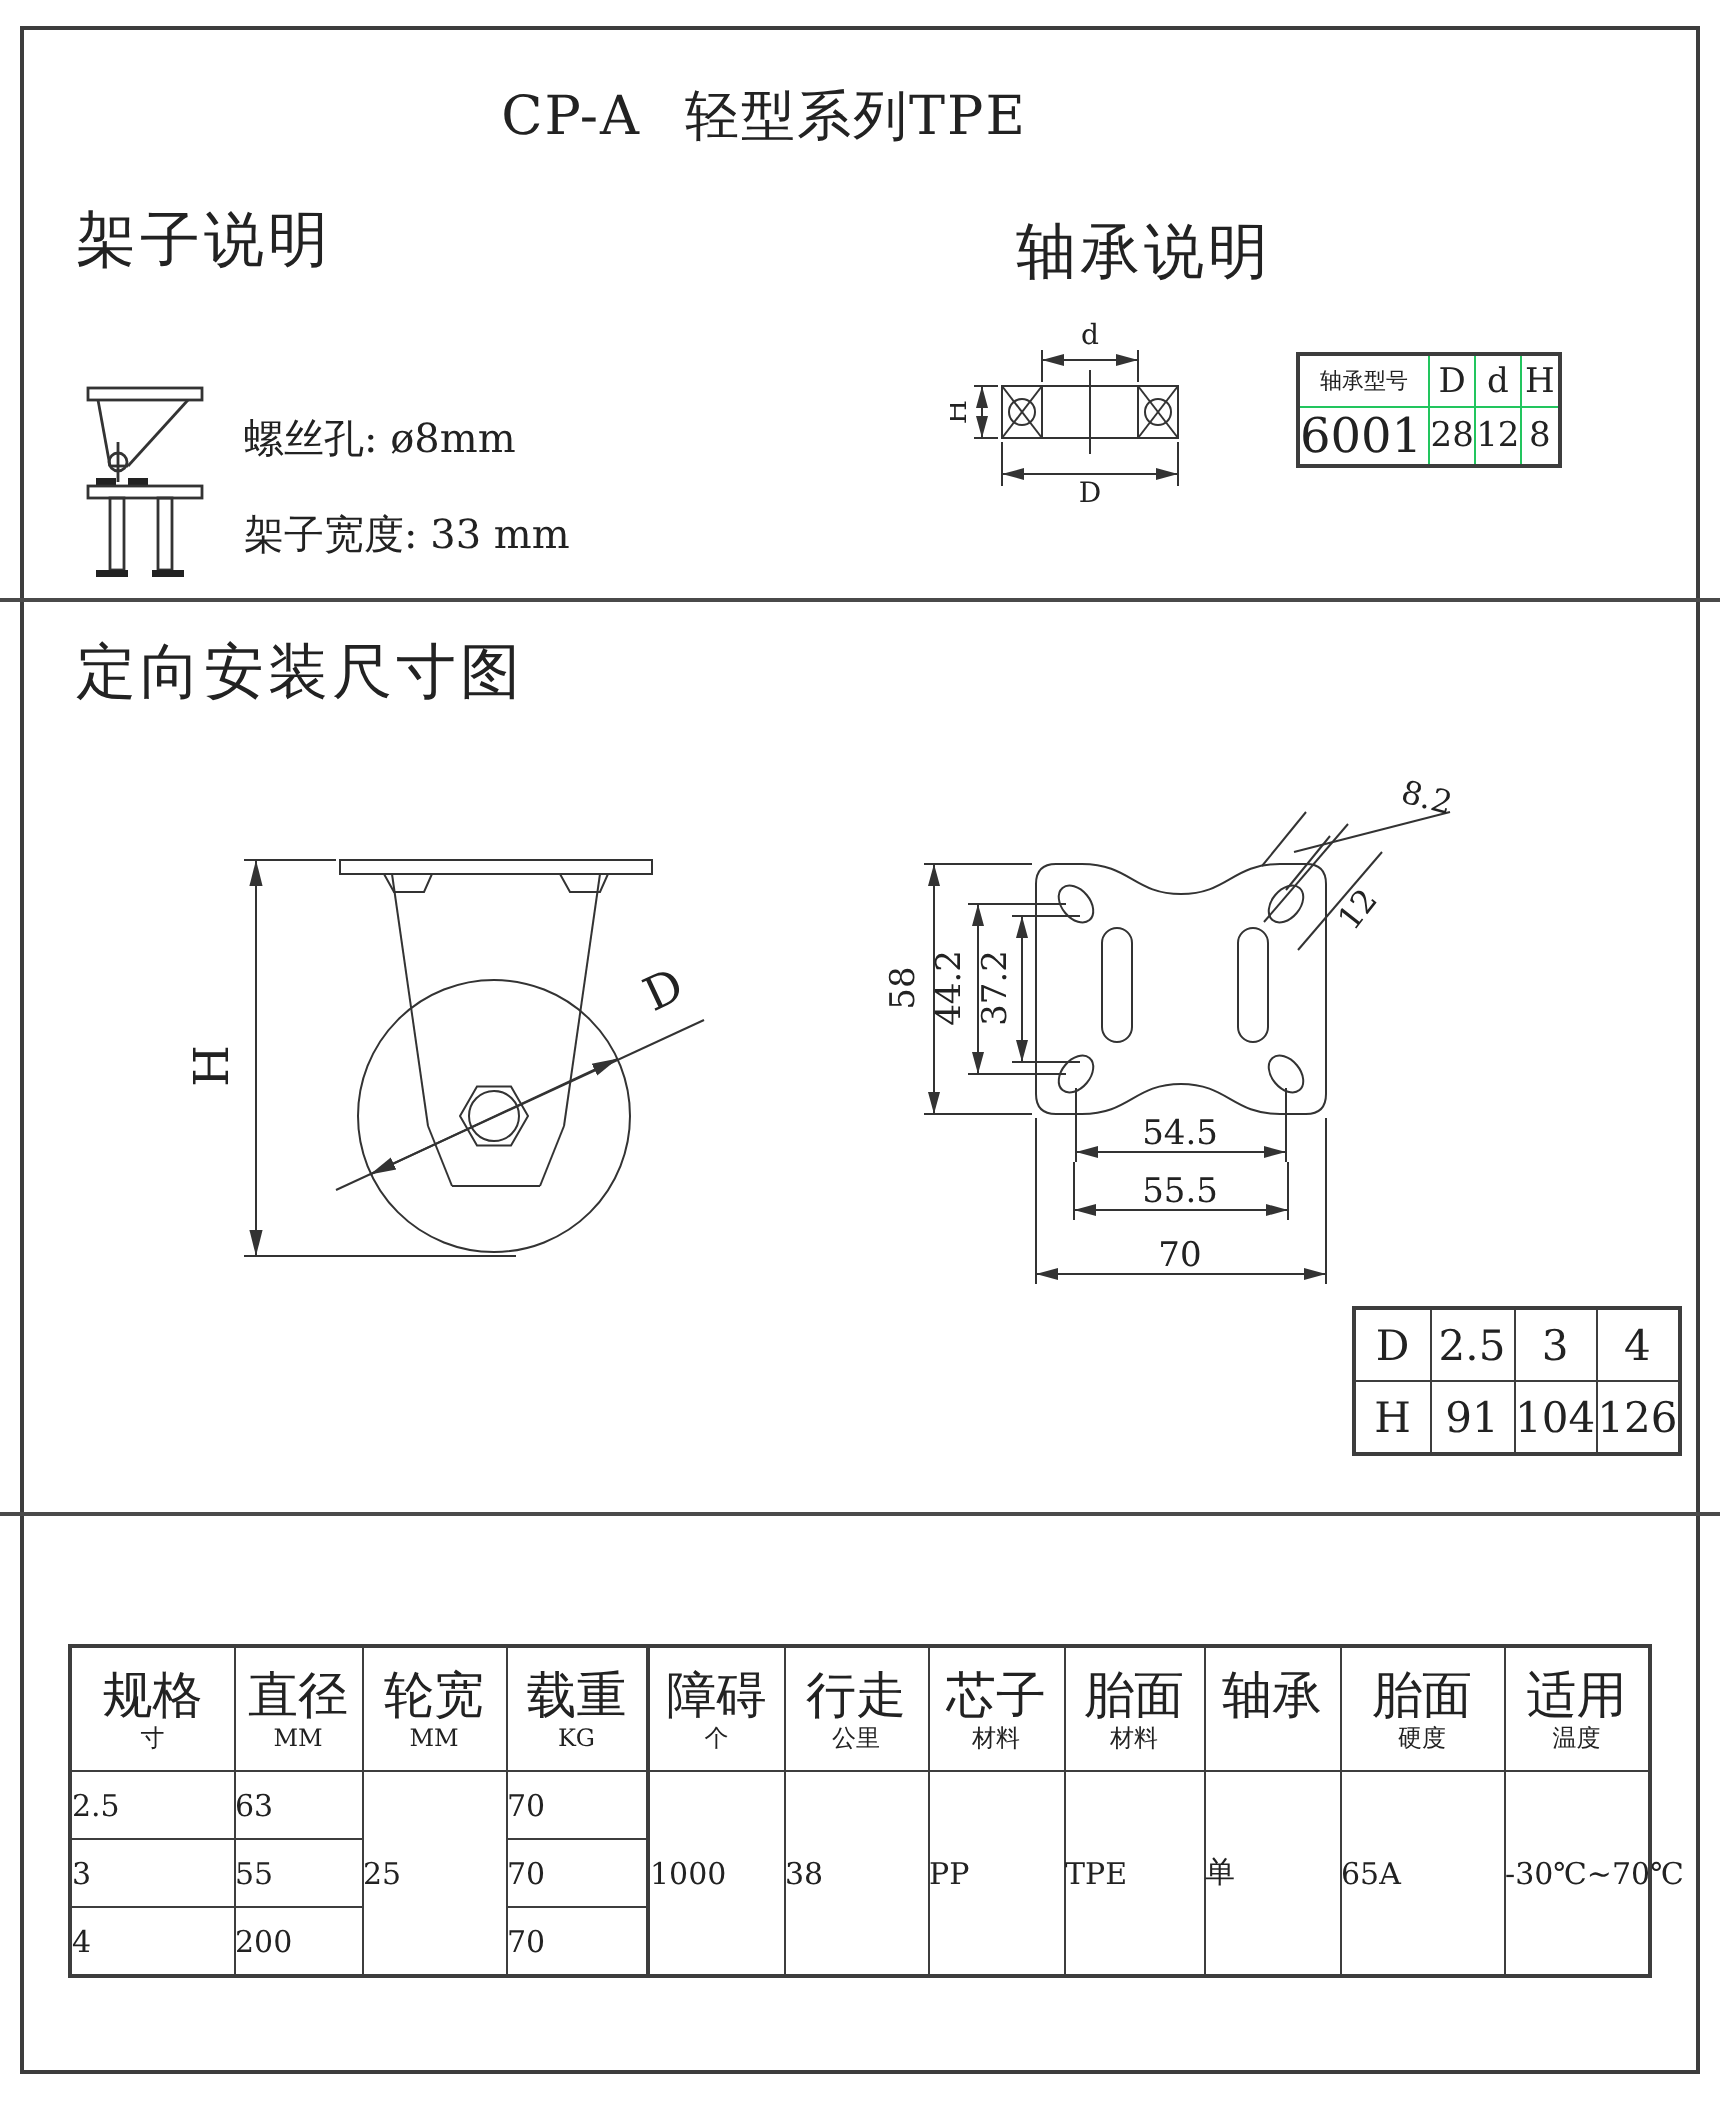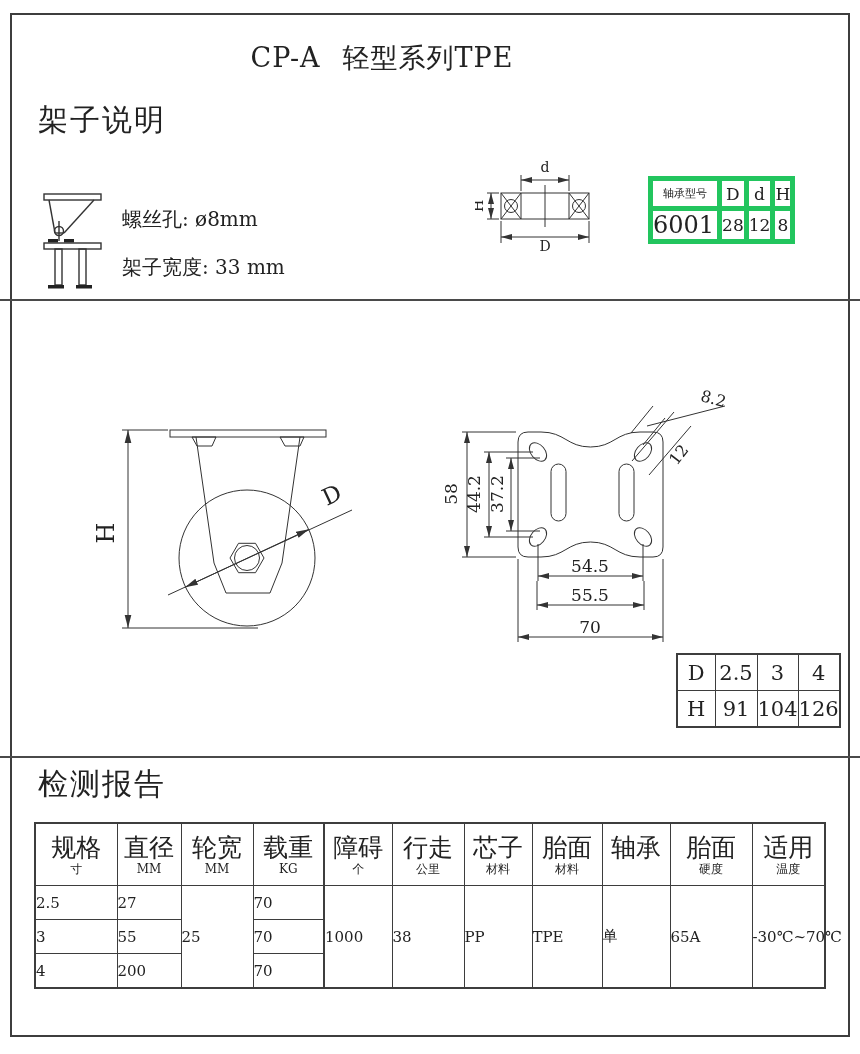--- a/index.html
+++ b/index.html
@@ -12,21 +12,21 @@
   .title .gap{display:inline-block;width:22px;}
   .h1{font-size:30px;letter-spacing:2px;}
   .spec-row{display:flex;align-items:center;gap:18px;}
   .spec-row .txt{font-size:15px;letter-spacing:1px;}
   .spec-row .big{font-size:22px;}
   .spec-row .mid{font-size:20px;}
   svg text{font-family:"DejaVu Serif","Liberation Serif",serif;fill:#222;}
   table{border-collapse:collapse;table-layout:fixed;background:#fff;}
   
   .btable{font-size:17px;}
-  .btable td{border:5px solid #22c55e;text-align:center;padding:0;height:25px;}
+  .btable td{border:1px solid #22c55e;text-align:center;padding:0;height:25px;}
   .btable .lbl{font-size:11px;}
   .btable .model{text-align:right;padding-right:3px;font-size:24px;}
   .btable{border:2px solid #3d3d3d;}
   
   .dhtable{border:2px solid #3d3d3d;font-size:21px;}
   .dhtable td{border:1.5px solid #3d3d3d;text-align:center;height:35px;padding:0;}
   
   .rtable{border:2px solid #3d3d3d;width:790px;}
   .rtable th,.rtable td{border:1px solid #3d3d3d;vertical-align:middle;padding:0;font-weight:normal;}
   .rtable th{height:61px;}
@@ -72,20 +72,21 @@
         <rect x="2" y="3" width="57" height="6"></rect>
         <rect x="13" y="9" width="7" height="36"></rect>
         <rect x="37" y="9" width="7" height="36"></rect>
       </g>
       <rect x="6" y="45" width="16" height="3.5" fill="#222"></rect>
       <rect x="34" y="45" width="16" height="3.5" fill="#222"></rect>
     </svg>
     <span class="mid">架子宽度: 33 mm</span>
   </div>
 
+  <div class="abs h1" style="left:508px;top:106px">轴承说明</div>
 
   <svg class="abs" style="left:475px;top:155px" width="140" height="98" viewBox="0 0 140 98">
     <defs>
       <marker id="arB" markerWidth="12" markerHeight="8" refX="11" refY="4" orient="auto-start-reverse" markerUnits="userSpaceOnUse">
         <path d="M0,1 L11,4 L0,7 Z" fill="#333"></path>
       </marker>
     </defs>
     <g stroke="#333" fill="none" stroke-width="1">
       <line x1="70" y1="30" x2="70" y2="72"></line>
       <rect x="26" y="38" width="88" height="26"></rect>
@@ -128,20 +129,21 @@
     </tr>
     <tr>
       <td class="model">6001</td>
       <td>28</td>
       <td>12</td>
       <td>8</td>
     </tr>
   </tbody>
     </table>
 
+  <div class="abs h1" style="left:38px;top:316px">定向安装尺寸图</div>
 
   <svg class="abs" style="left:88px;top:403px" width="300" height="292" viewBox="0 0 300 292">
     <defs>
       <marker id="arC" markerWidth="14" markerHeight="9" refX="13" refY="4.5" orient="auto-start-reverse" markerUnits="userSpaceOnUse">
         <path d="M0,1.2 L13,4.5 L0,7.8 Z" fill="#333"></path>
       </marker>
     </defs>
     <g stroke="#333" fill="none" stroke-width="1">
       <rect x="82" y="27" width="156" height="7"></rect>
       <path d="M104,34 L128,34 L124,43 L109,43 Z"></path>
@@ -229,21 +231,20 @@
     </tr>
     <tr>
       <td>H</td>
       <td>91</td>
       <td>104</td>
       <td>126</td>
     </tr>
   </tbody>
     </table>
 
-  <div class="abs h1" style="left:38px;top:764px">检测报告</div>
 
   <table class="abs rtable" style="left:34px;top:822px">
     <colgroup>
       <col style="width:82px">
         <col style="width:64px">
         <col style="width:72px">
         <col style="width:71px">
       <col style="width:68px">
         <col style="width:72px">
         <col style="width:68px">
@@ -294,21 +295,21 @@
             <span class="main">胎面</span>
             <span class="sub">硬度</span>
           </th>
       <th>
             <span class="main">适用</span>
             <span class="sub">温度</span>
           </th>
     </tr>
     <tr>
       <td>2.5</td>
-      <td>27</td>
+      <td>63</td>
       <td rowspan="3">25</td>
       <td class="heavy">70</td>
       <td rowspan="3">1000</td>
       <td rowspan="3">38</td>
       <td rowspan="3">PP</td>
       <td rowspan="3">TPE</td>
       <td rowspan="3">单</td>
       <td rowspan="3">65A</td>
       <td rowspan="3">-30℃~70℃</td>
     </tr>

